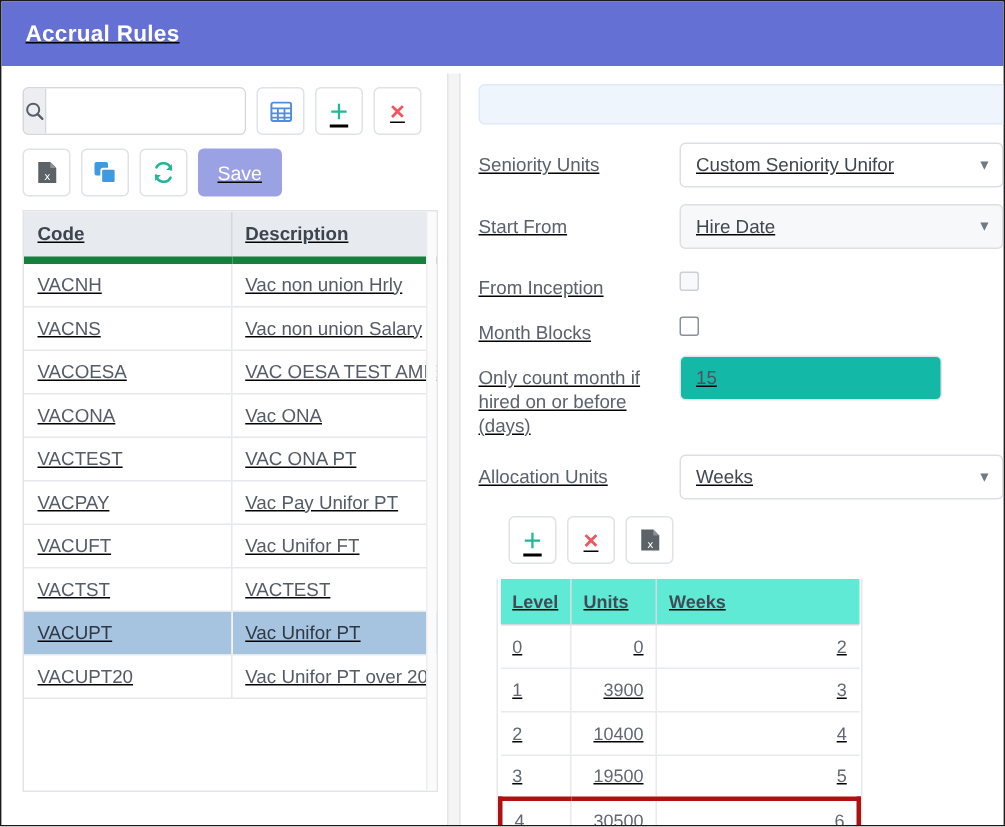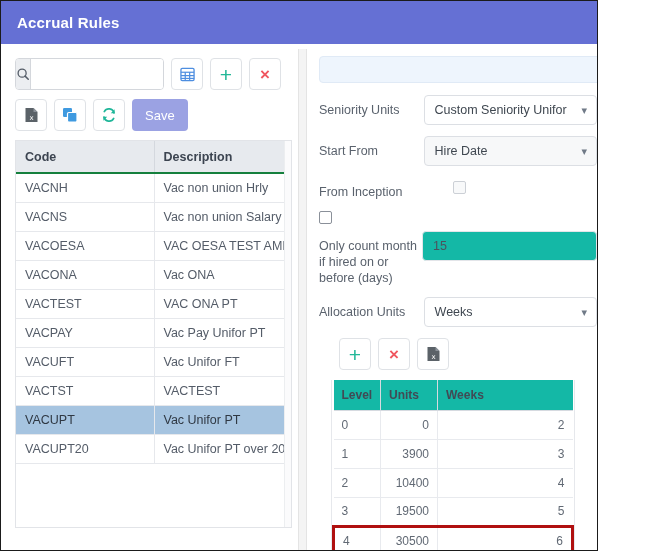--- a/index.html
+++ b/index.html
@@ -3,25 +3,26 @@
 <meta charset="utf-8">
 <style>
   * { box-sizing: border-box; }
   html, body {
     margin: 0; padding: 0;
     background: #ffffff;
     font-family: "Liberation Sans", sans-serif;
   }
   .app-window {
     position: relative;
-    width: 598px;
+    width: 670px;
     height: 551px;
     background: #ffffff;
     border: 1px solid #1b1b1b;
     overflow: hidden;
+    text-decoration: underline;
   }
   
   .title-bar {
     height: 43px;
     background: #6570d4;
     display: flex;
     align-items: center;
     padding-left: 16px;
   }
   .title-bar .title-text {
@@ -129,21 +130,21 @@
     table-layout: fixed;
   }
   .code-grid th {
     background: #e7eaee;
     color: #3c4450;
     font-size: 12.5px;
     font-weight: bold;
     text-align: left;
     padding: 2px 9px;
     border-right: 1px solid #d4d8de;
-    border-bottom: 2px solid #15803d;
+    border-bottom: 5px solid #15803d;
     height: 32px;
   }
   .code-grid th:last-child { border-right: none; }
   .code-grid td {
     font-size: 12.5px;
     color: #545c68;
     padding: 7px 9px;
     border-bottom: 1px solid #e6e8ec;
     border-right: 1px solid #e6e8ec;
     height: 29px;
@@ -238,21 +239,21 @@
     border: 1px solid #e6e8ec;
     border-top: none;
     background: #ffffff;
   }
   .level-grid table {
     border-collapse: collapse;
     width: 100%;
     table-layout: fixed;
   }
   .level-grid th {
-    background: #14b8a6;
+    background: #5eead4;
     color: #414a55;
     font-size: 12px;
     font-weight: bold;
     text-align: left;
     padding: 7px 8px;
     border-right: 1px solid #d6dae0;
     border-bottom: 1px solid #d6dae0;
     height: 30px;
   }
   .level-grid th:last-child { border-right: none; }
@@ -432,20 +433,21 @@
           <span class="caret">▾</span>
         </div>
       </div>
 
       <div class="form-row row-compact">
         <div class="lbl">From Inception</div>
         <div class="chk"></div>
       </div>
 
       <div class="form-row row-compact">
+        <div class="lbl">Month Blocks</div>
         <div class="chk strong"></div>
       </div>
 
       <div class="form-row">
         <div class="lbl">Only count month if hired  on or before (days)</div>
         <input class="num-input" type="text" value="15" style="">
       </div>
 
       <div class="form-row">
         <div class="lbl">Allocation Units</div>

